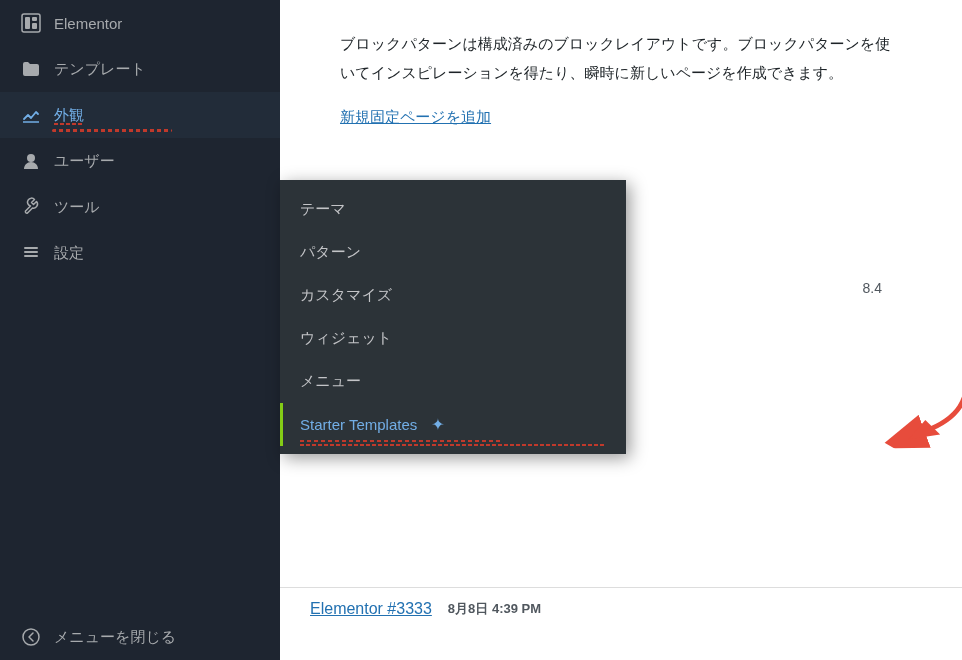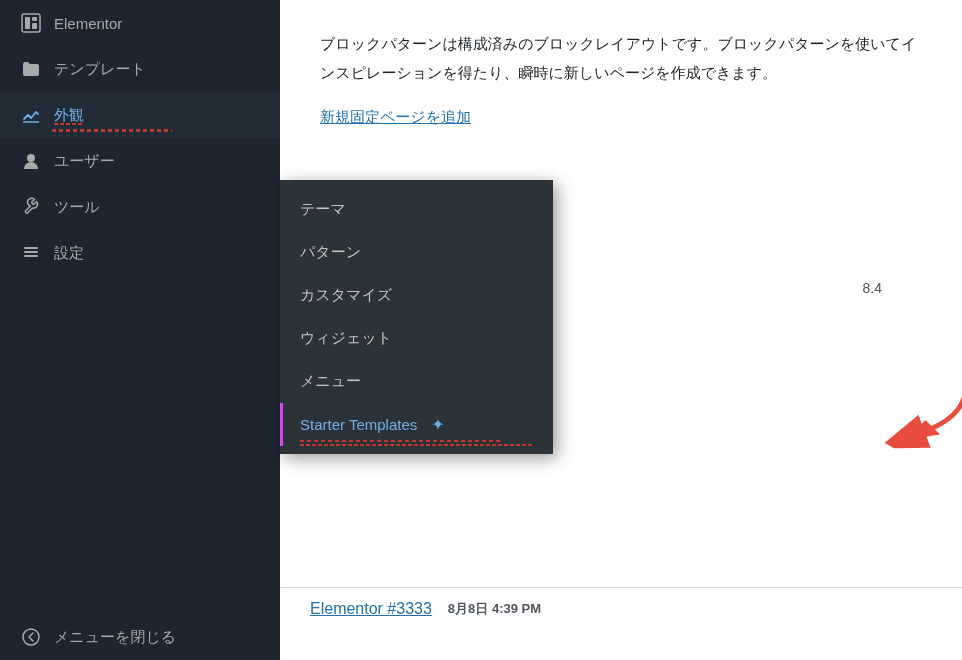--- a/index.html
+++ b/index.html
@@ -64,39 +64,39 @@
       width: 100%;
       height: 2px;
       background: repeating-linear-gradient(90deg, #c0392b 0px, #c0392b 4px, transparent 4px, transparent 6px);
     }
 
     
     .submenu {
       position: absolute;
       left: 280px;
       top: 180px;
-      width: 273px;
+      width: 346px;
       background: #2c3338;
       z-index: 100;
       padding: 8px 0;
       box-shadow: 4px 4px 16px rgba(0,0,0,0.4);
     }
 
     .submenu-item {
       display: flex;
       align-items: center;
       padding: 12px 20px;
       color: #c3c4c7;
       font-size: 15px;
       cursor: pointer;
       gap: 8px;
     }
     .submenu-item.starter-item {
       color: #72aee6;
-      border-left: 3px solid #d946ef;
+      border-left: 3px solid #84cc16;
       padding-left: 17px;
       position: relative;
     }
     .submenu-item.starter-item::after {
       content: '';
       position: absolute;
       bottom: 0;
       left: 17px;
       right: 20px;
       height: 2px;
@@ -110,21 +110,21 @@
     
     .main-content {
       flex: 1;
       background: #fff;
       height: 660px;
       overflow: hidden;
       position: relative;
     }
 
     .content-inner {
-      padding: 30px 40px;
+      padding: 30px 60px;
       color: #1d2327;
       font-size: 15px;
       line-height: 1.8;
     }
 
     .content-text {
       font-size: 15px;
       line-height: 1.9;
       color: #1d2327;
       margin-bottom: 16px;

